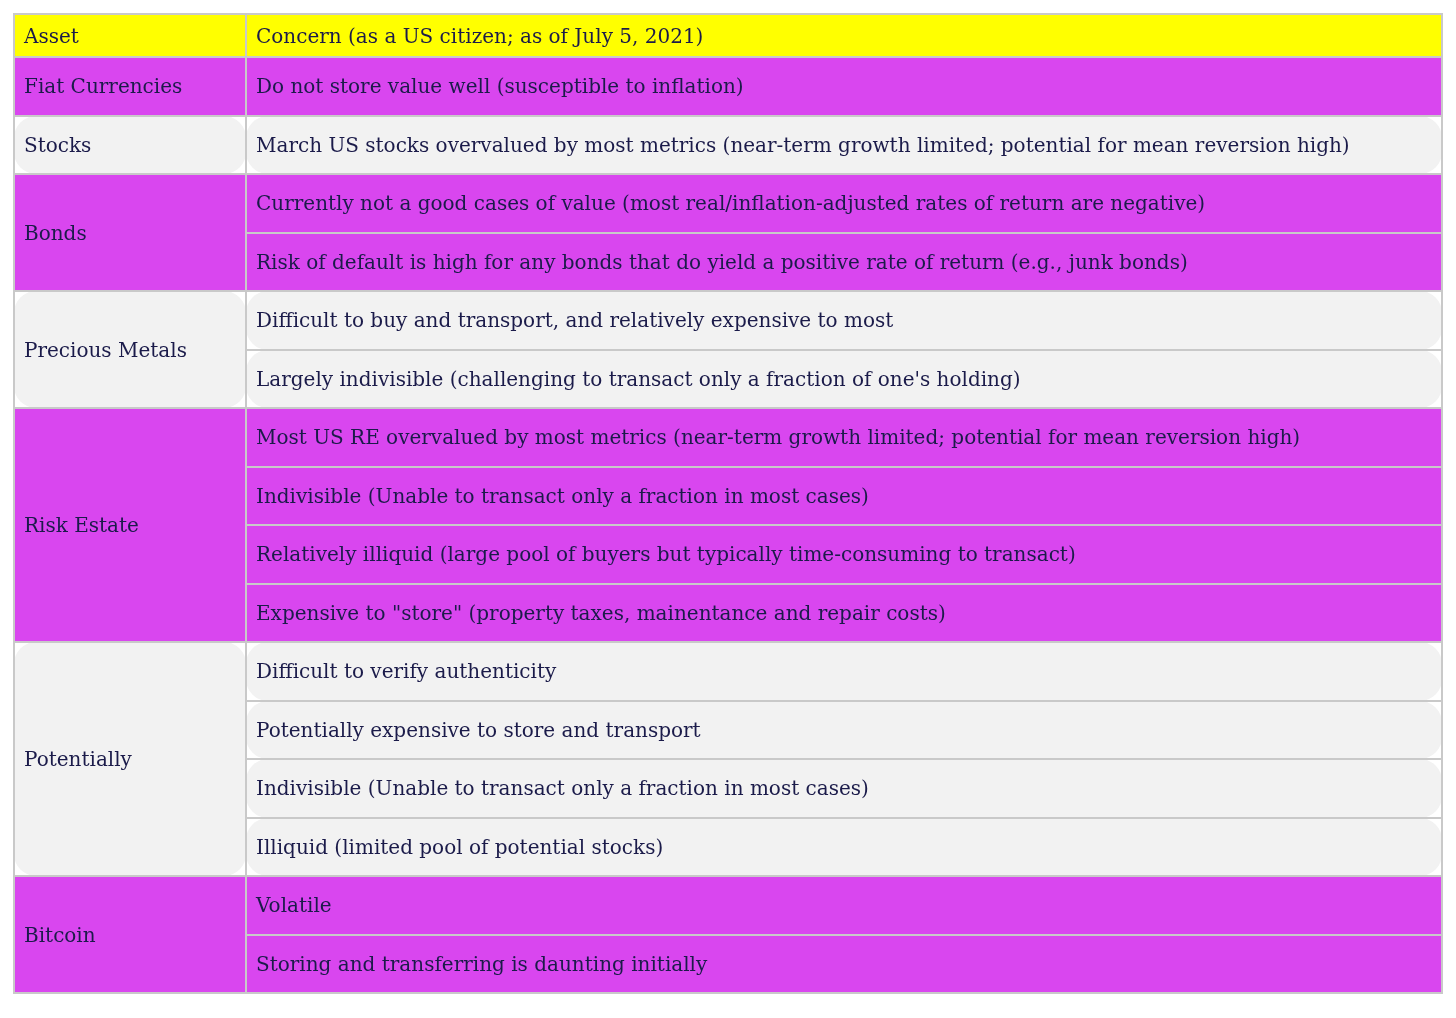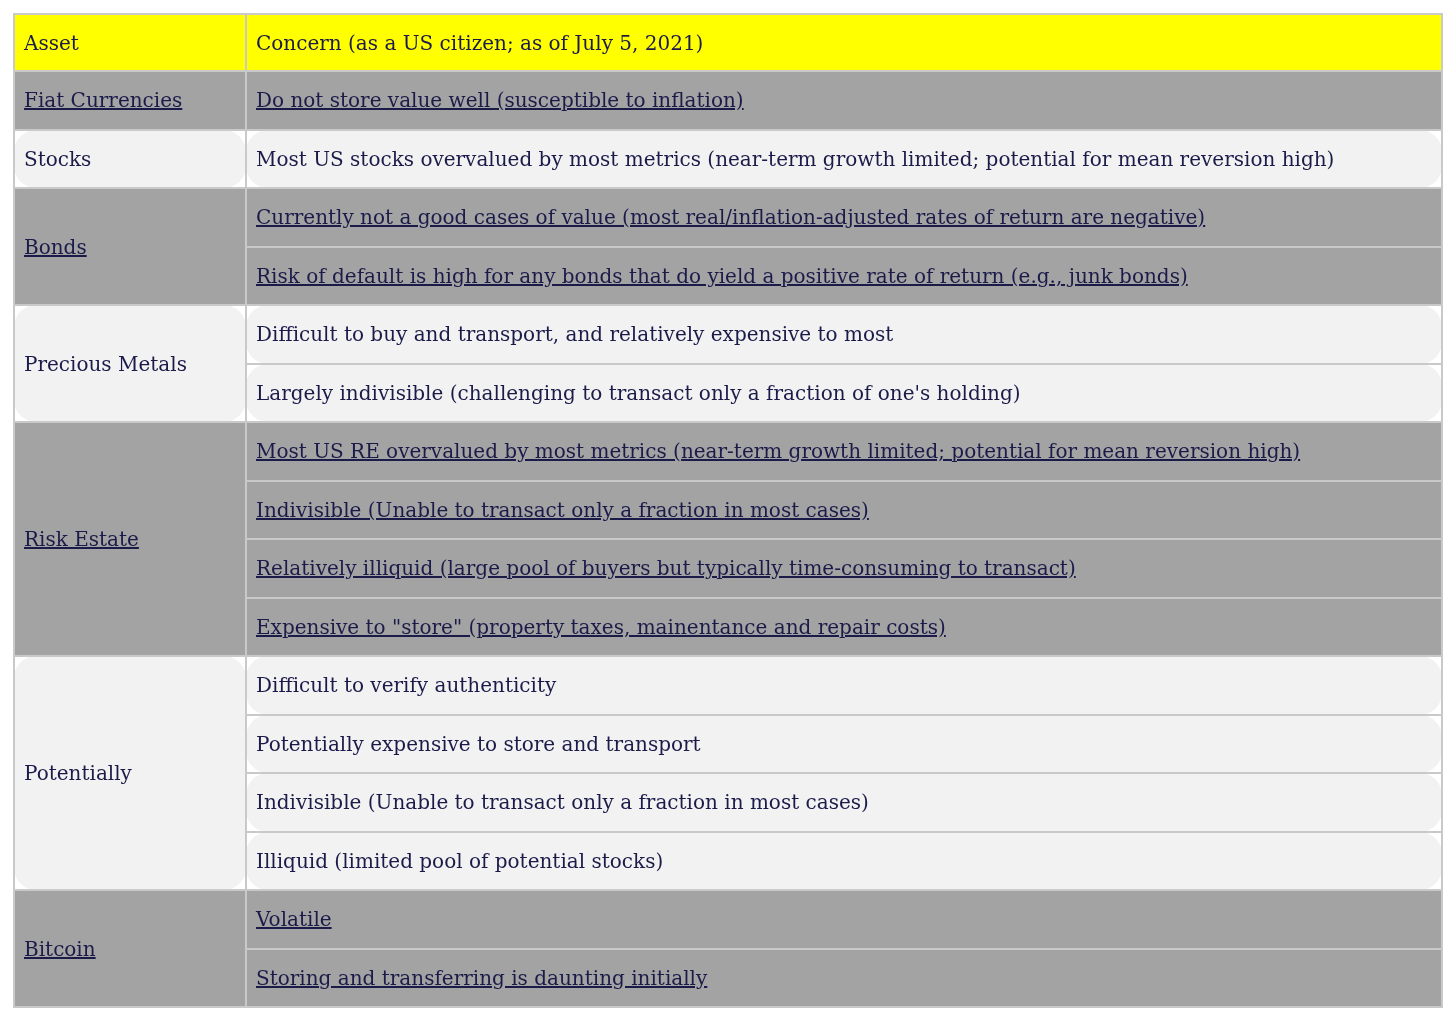--- a/index.html
+++ b/index.html
@@ -25,25 +25,25 @@
   table.asset-table td, table.asset-table th {
     border: 2px solid var(--border, #c9c9c9);
     font-size: 20px;
     font-weight: normal;
     text-align: left;
     vertical-align: middle;
     padding: 4px 10px 4px 9px;
     overflow: hidden;
     white-space: nowrap;
   }
-  thead tr { height: 57px; border-radius: 27px; }
+  thead tr { height: 43px; border-radius: 27px; }
   tbody tr { height: 58.5px; }
   thead th { background: var(--header-bg, #ffff00); }
   tbody tr.grp-alt td { background: var(--alt-bg, #f2f2f2); border-radius: 22px; }
-  tbody tr.grp-plain td { background: #a3a3a3; text-decoration: underline; }
+  tbody tr.grp-plain td { background: #d946ef; }
 </style>
 </head>
 <body>
 
 <div class="page">
   <table class="asset-table">
     <colgroup>
       <col class="col-asset">
       <col class="col-concern">
     </colgroup>
@@ -55,21 +55,21 @@
     </thead>
     <tbody>
 
       <tr class="grp-plain">
         <td>Fiat Currencies</td>
         <td>Do not store value well (susceptible to inflation)</td>
       </tr>
 
       <tr class="grp-alt">
         <td>Stocks</td>
-        <td>Most US stocks overvalued by most metrics (near-term growth limited; potential for mean reversion high)</td>
+        <td>March US stocks overvalued by most metrics (near-term growth limited; potential for mean reversion high)</td>
       </tr>
 
       <tr class="grp-plain">
         <td rowspan="2">Bonds</td>
         <td>Currently not a good cases of value (most real/inflation-adjusted rates of return are negative)</td>
       </tr>
       <tr class="grp-plain">
         <td>Risk of default is high for any bonds that do yield a positive rate of return (e.g., junk bonds)</td>
       </tr>
 

